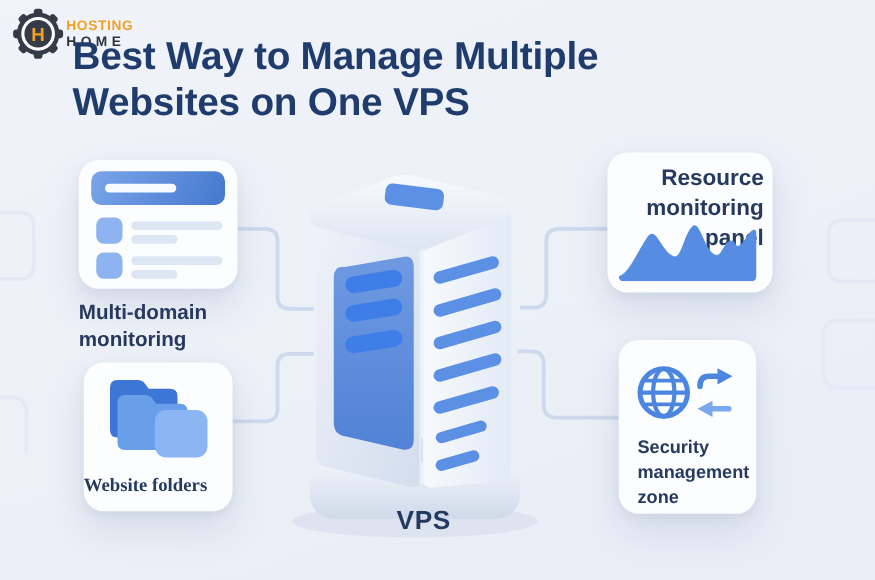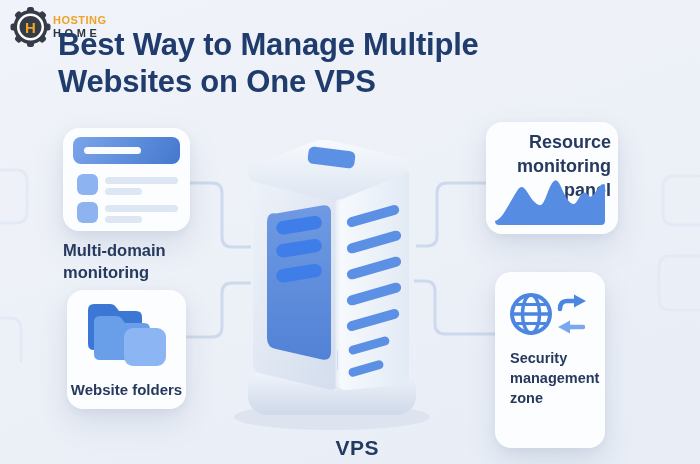--- a/index.html
+++ b/index.html
@@ -37,30 +37,30 @@
   .dashboard-label{position:absolute; left:63px; top:240px; width:150px; font-size:16.5px; line-height:1.33;}
 
   
   .card-monitoring{left:486px; top:122px; width:132px; height:112px;}
   .monitoring-label{position:absolute; left:13px; top:9px; width:112px; font-size:18px; line-height:1.32;text-align:right;}
   .mon-chart{position:absolute; left:9px; bottom:9px; width:114px; height:48px;}
 
   
   .card-folders{left:67px; top:290px; width:119px; height:119px;}
   .folders-icon{position:absolute; left:13px; top:8px; width:92px; height:72px;}
-  .folders-label{position:absolute; left:0; right:0; bottom:11px; text-align:center; font-size:15px;}
-
-  
-  .card-security{left:495px; top:272px; width:110px; height:176px;}
+  .folders-label{position:absolute; left:0; right:0; bottom:11px; text-align:left; font-size:15px;font-family:Liberation Serif, serif;}
+
+  
+  .card-security{left:495px; top:272px; width:110px; height:139px;}
   .security-icon{position:absolute; left:14px; top:16px; width:80px; height:52px;}
   .security-label{position:absolute; left:15px; top:76px; width:90px; font-size:14.5px; line-height:1.38;}
 
   
   .vps-label{
-    position:absolute; left:299px; top:436px; width:80px; text-align:right;
+    position:absolute; left:299px; top:405px; width:80px; text-align:center;
     font-size:21px; font-weight:700; color:#233a60; letter-spacing:.5px;
   }
 </style>
 </head>
 <body>
 
 <div class="canvas">
 
   <svg class="overlay" viewBox="0 0 700 464" width="700" height="464">
     <defs>

